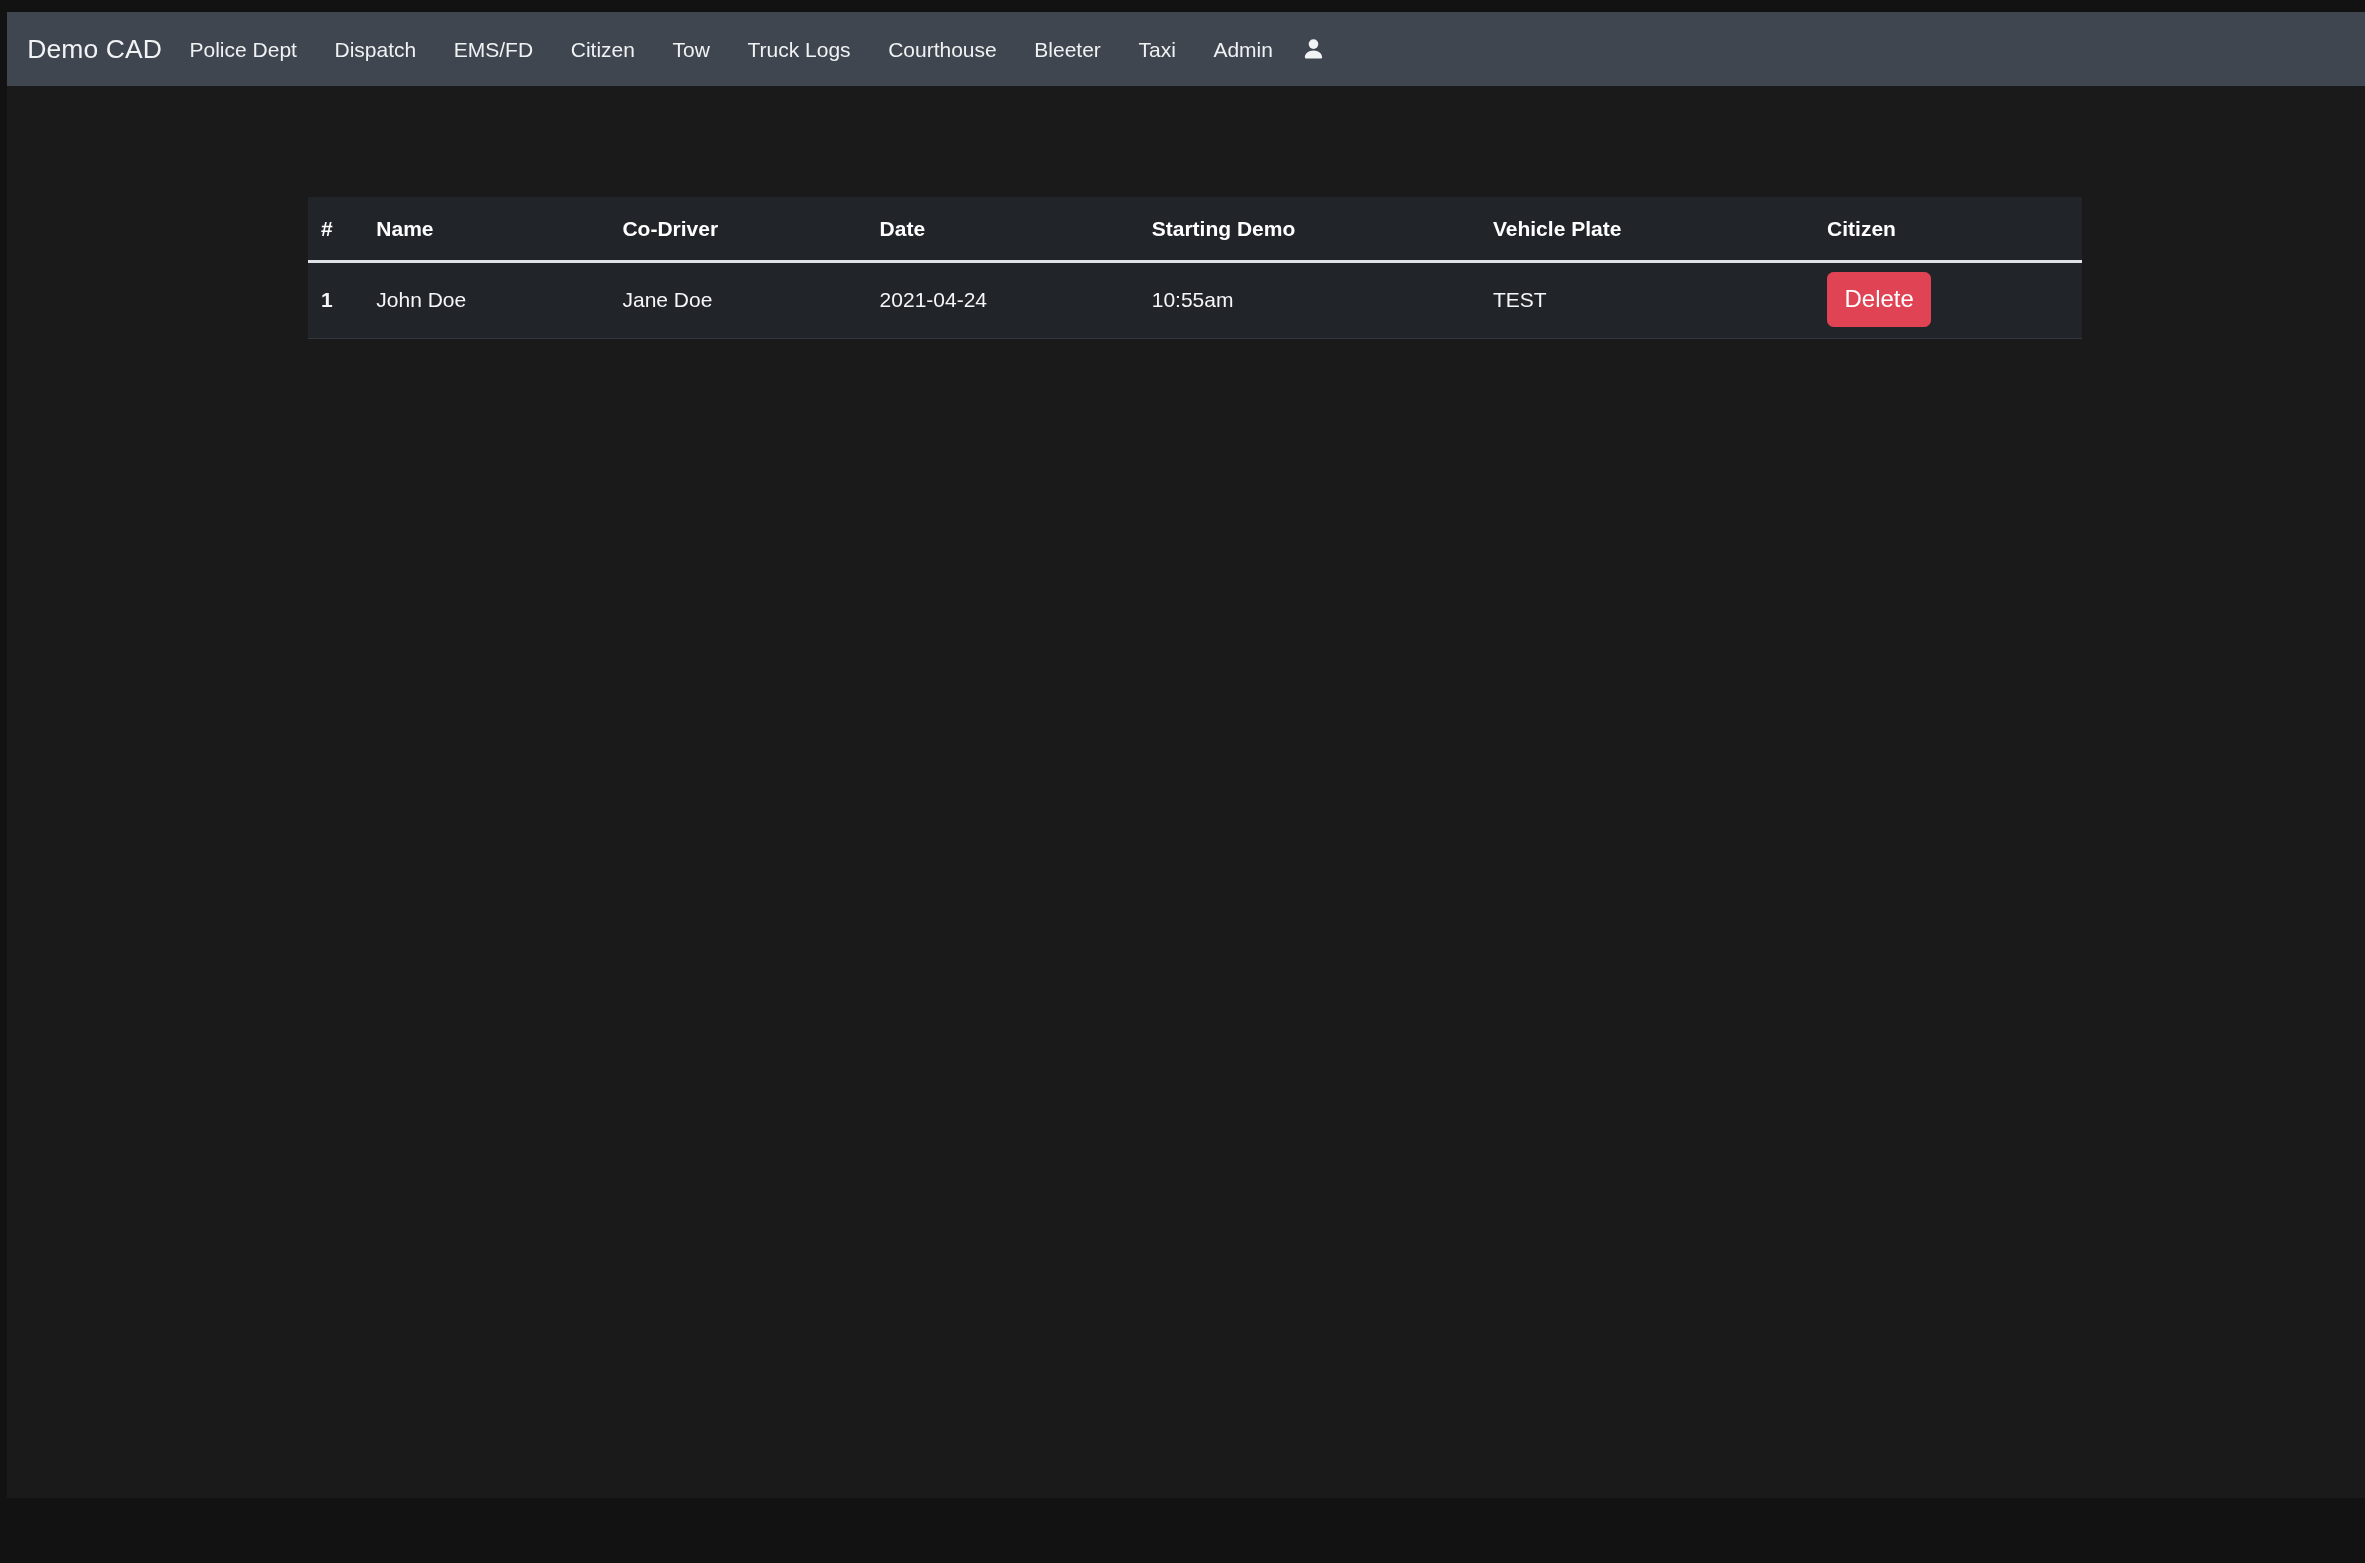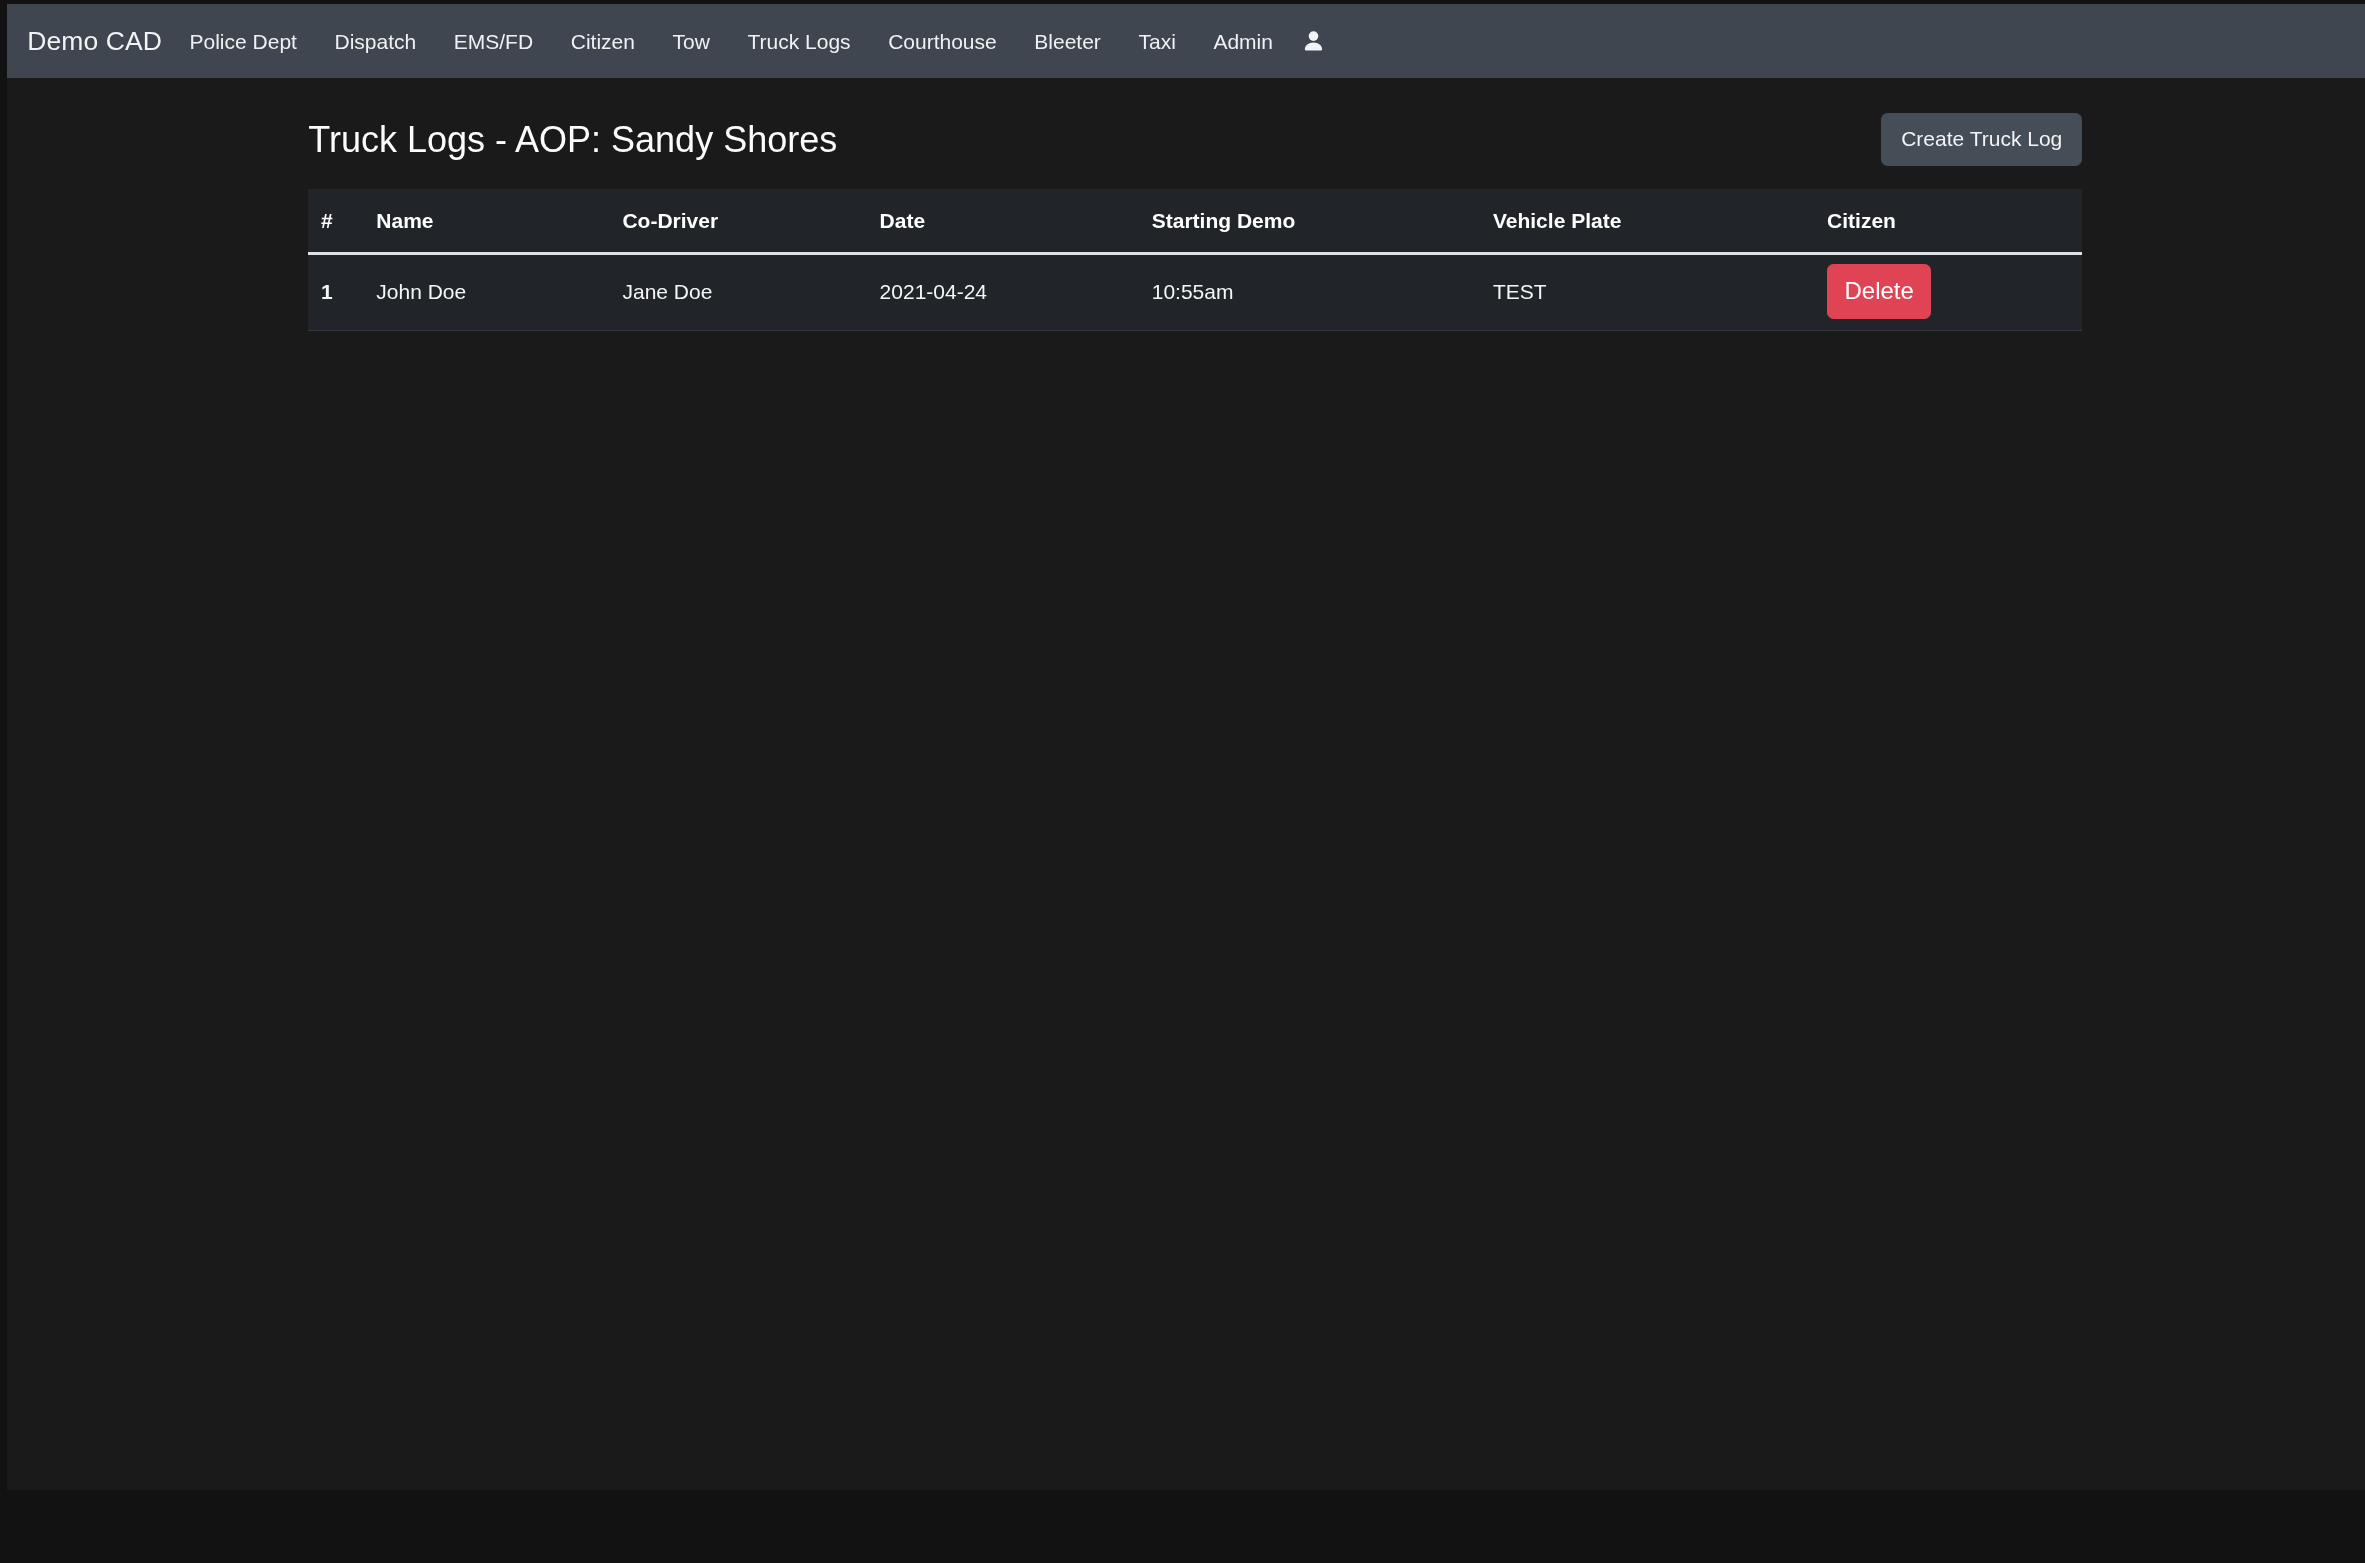--- a/index.html
+++ b/index.html
@@ -22,21 +22,21 @@
   .window {
     position: absolute;
     left: 0; top: 0;
     width: 2366px;
     height: 1564px;
     background: #121212;
   }
   .viewport {
     position: absolute;
     left: 7.3px;
-    top: 4px;
+    top: 12px;
     width: 2358px;
     height: 1486px;
     background: #1a1a1a;
     overflow: hidden;
   }
 
   
   .navbar {
     position: absolute;
     left: 0;
@@ -206,24 +206,20 @@
           <svg width="27" height="27" viewBox="0 0 24 24" aria-hidden="true">
             <circle cx="12" cy="7.2" r="4.3" fill="#f2f3f5"></circle>
             <path d="M12 12.8c-4.4 0-7.7 2.6-7.7 6.1 0 .6.5 1.1 1.1 1.1h13.2c.6 0 1.1-.5 1.1-1.1 0-3.5-3.3-6.1-7.7-6.1z" fill="#f2f3f5"></path>
           </svg>
         </span>
       </div>
     </nav>
 
     <main class="content">
 
-      <div class="page-head">
-        <h1 class="page-title">Truck Logs - AOP: Sandy Shores</h1>
-        <button class="btn-create">Create Truck Log</button>
-      </div>
 
       <div class="table-wrap">
         <table class="data">
           <thead>
             <tr>
               <th class="c-idx">#</th>
               <th class="c-name">Name</th>
               <th class="c-codriver">Co-Driver</th>
               <th class="c-date">Date</th>
               <th class="c-time">Starting Demo</th>

